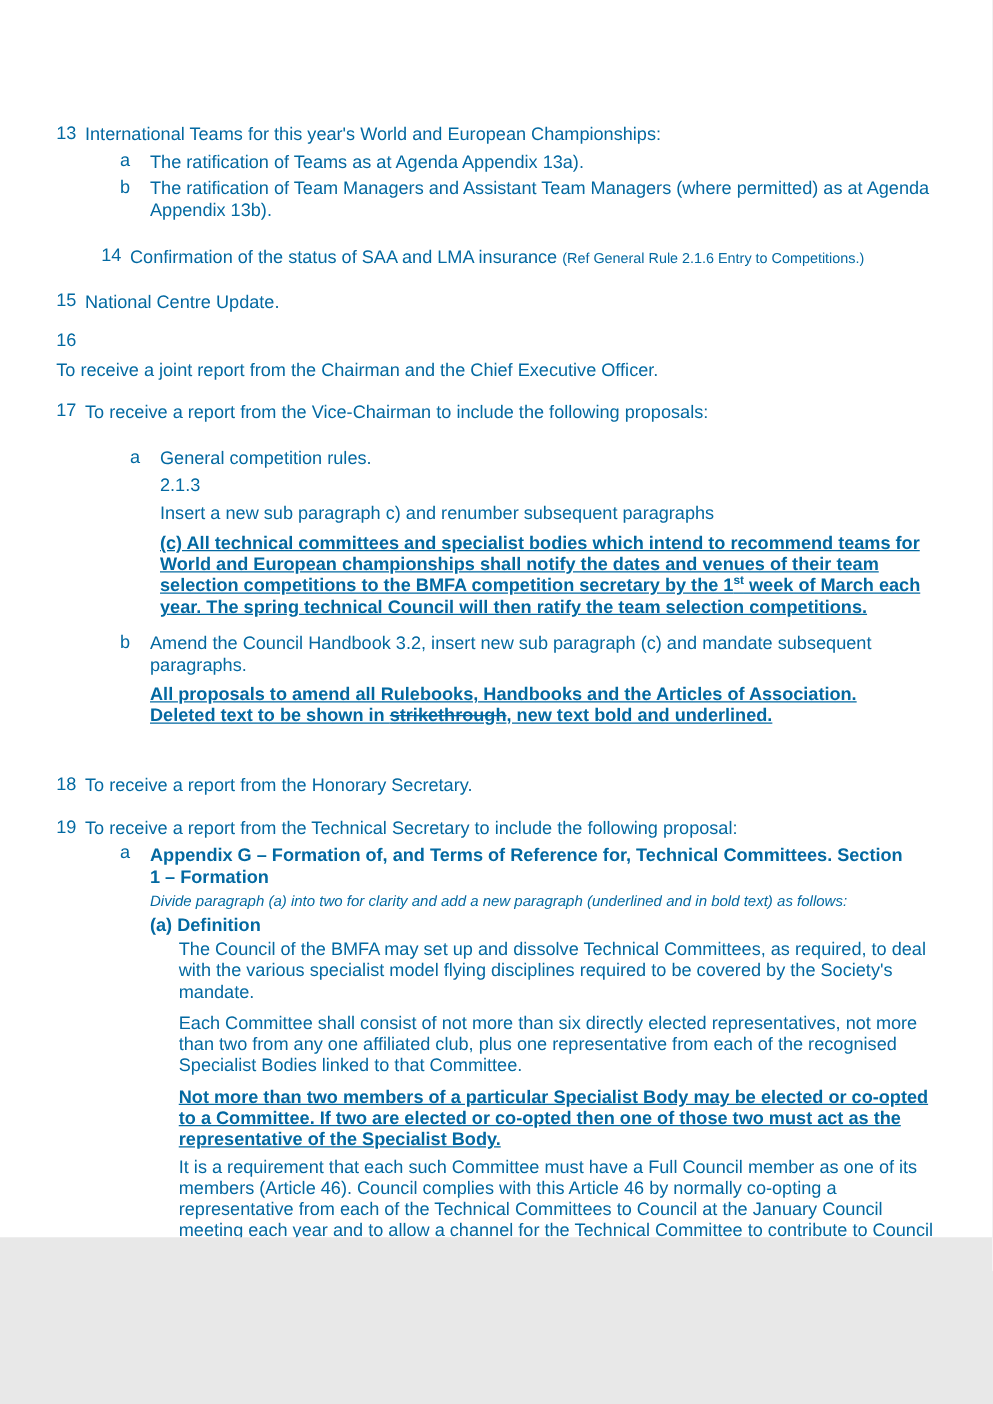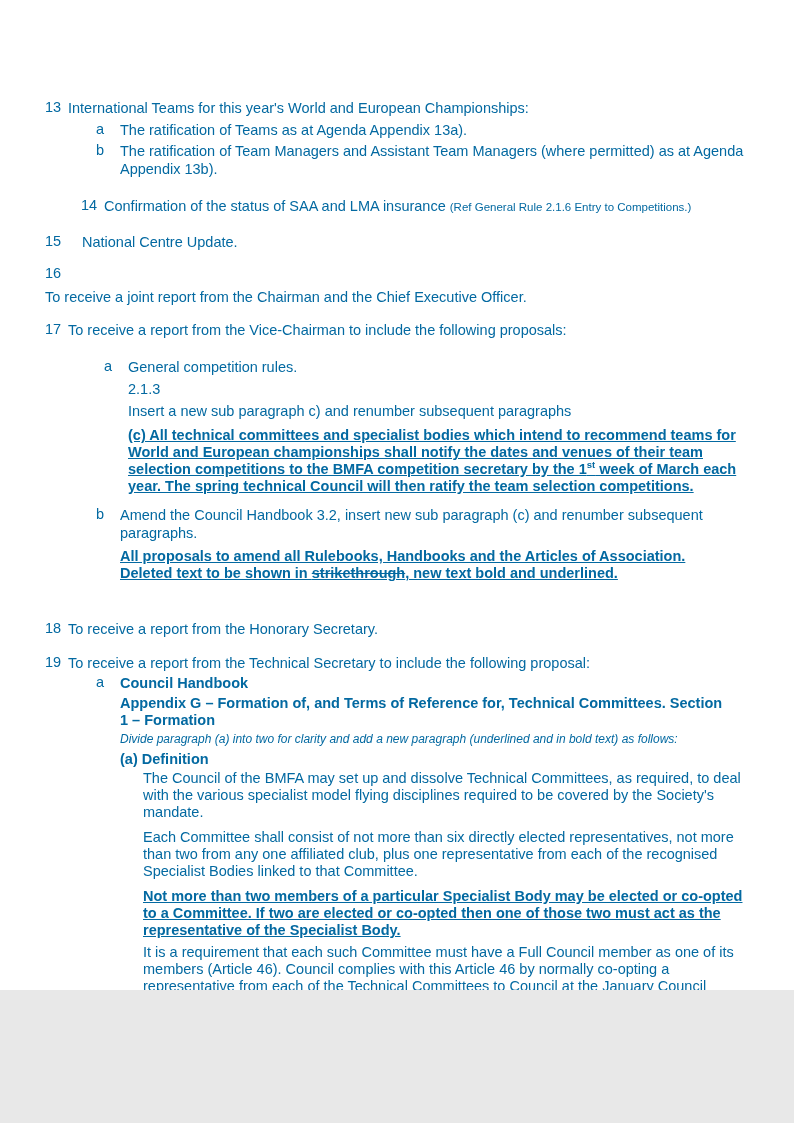--- a/index.html
+++ b/index.html
@@ -31,21 +31,21 @@
     line-height:17px;
     max-width:620px;
   }
   .indent{margin-left:23px;}
   .indent .proposal{max-width:600px;}
   .strike{text-decoration:line-through;}
   sup{font-size:9.5px;vertical-align:super;line-height:0;}
   .mt2{margin-top:2px;}  .mt3{margin-top:3px;}  .mt4{margin-top:4px;}
   .mt5{margin-top:5px;}  .mt6{margin-top:6px;}  .mt7{margin-top:7px;}
   .mt8{margin-top:8px;}  .mt11{margin-top:11px;} .mt14{margin-top:14px;flex-direction:column;}
-  .mt15{margin-top:15px;} .mt16{margin-top:16px;} .mt17{margin-top:17px;gap:14px;}
+  .mt15{margin-top:15px;} .mt16{margin-top:16px;} .mt17{margin-top:17px;}
   .mt19{margin-top:19px;margin-left:36px;} .mt34{margin-top:38px;justify-content:flex-end;}
   .footer{position:absolute;top:1061px;left:0;width:100%;height:18px;}
   .f-left{position:absolute;left:45px;}
   .f-center{position:absolute;left:330px;}
   .f-right{position:absolute;right:64px;}
 </style>
 </head>
 <body>
 
 <div class="page">
@@ -102,21 +102,21 @@
             <p>General competition rules.</p>
             <p class="mt4">2.1.3</p>
             <p class="mt4">Insert a new sub paragraph c) and renumber subsequent paragraphs</p>
             <p class="proposal mt7"><span>(c) All technical committees and specialist bodies which intend to recommend teams for World and European championships shall notify the dates and venues of their team selection competitions to the BMFA competition secretary by the 1</span><sup>st</sup><span> week of March each year.  The spring technical Council will then ratify the team selection competitions.</span></p>
           </div>
         </div>
 
         <div class="sub mt11">
           <span class="subnum">b</span>
           <div class="subbody">
-            <p>Amend the Council Handbook 3.2, insert new sub paragraph (c) and renumber subsequent paragraphs.</p>
+            <p>Amend the Council Handbook 3.2, insert new sub paragraph (c) and mandate subsequent paragraphs.</p>
             <p class="proposal mt6"><span>All proposals to amend all Rulebooks, Handbooks and the Articles of Association. Deleted text to be shown in </span><span class="strike">strikethrough</span><span>, new text bold and underlined.</span></p>
           </div>
         </div>
       </div>
     </div>
 
     <div class="item mt34">
       <span class="num">18</span>
       <div class="body">
         <p>To receive a report from the Honorary Secretary.</p>
@@ -124,21 +124,20 @@
     </div>
 
     <div class="item mt16">
       <span class="num">19</span>
       <div class="body">
         <p>To receive a report from the Technical Secretary to include the following proposal:</p>
 
         <div class="sub mt2">
           <span class="subnum">a</span>
           <div class="subbody">
-            <p class="bold">Council Handbook</p>
             <p class="bold tight mt3">Appendix G – Formation of, and Terms of Reference for, Technical Committees. Section 1 – Formation</p>
             <p class="note mt2">Divide paragraph (a) into two for clarity and add a new paragraph (underlined and in bold text) as follows:</p>
             <p class="bold mt3">(a) Definition</p>
             <div class="indent">
               <p class="tight mt2">The Council of the BMFA may set up and dissolve Technical Committees, as required, to deal with the various specialist model flying disciplines required to be covered by the Society's mandate.</p>
               <p class="tight mt8">Each Committee shall consist of not more than six directly elected representatives, not more than two from any one affiliated club, plus one representative from each of the recognised Specialist Bodies linked to that Committee.</p>
               <p class="proposal mt8">Not more than two members of a particular Specialist Body may be elected or co-opted to a Committee. If two are elected or co-opted then one of those two must act as the representative of the Specialist Body.</p>
               <p class="tight mt5">It is a requirement that each such Committee must have a Full Council member as one of its members (Article 46). Council complies with this Article 46 by normally co-opting a representative from each of the Technical Committees to Council at the January Council meeting each year and to allow a channel for the Technical Committee to contribute to Council discussions.</p>
             </div>
           </div>

